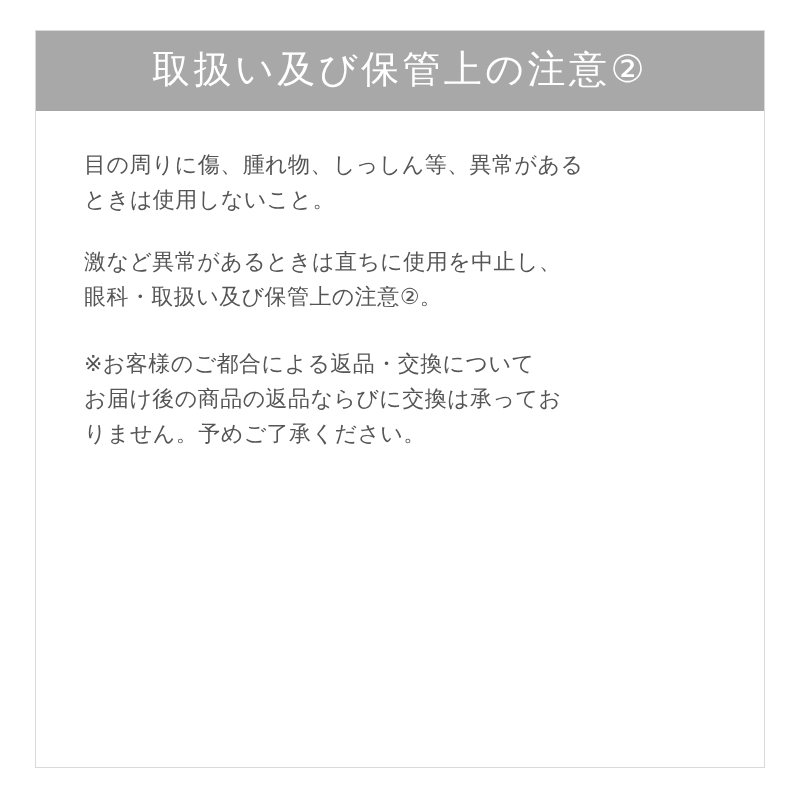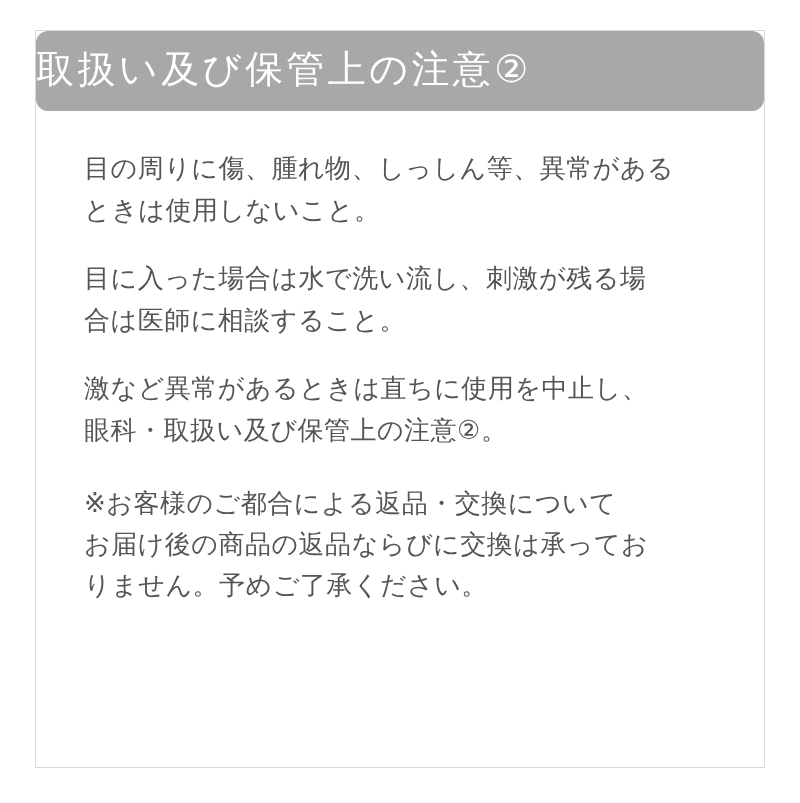--- a/index.html
+++ b/index.html
@@ -32,42 +32,42 @@
     background: #ffffff;
     display: flex;
     flex-direction: column;
   }
 
   .card-header {
     background: #a8a8a8;
     color: #ffffff;
     box-sizing: border-box;
     padding: 16px 0 18px 0;
+    text-align: center;
     flex: 0 0 auto;
-    border-radius: 12px;
   }
 
   .card-header .title {
     font-size: 38px;
     line-height: 1.2;
     letter-spacing: 0.09em;
     font-weight: 400;
     color: #ffffff;
     white-space: nowrap;
   }
 
   .card-body {
     flex: 1 1 auto;
     box-sizing: border-box;
     padding: 36px 48px 20px 48px;
   }
 
   .note {
     color: #555555;
-    font-size: 26px;
+    font-size: 22px;
     line-height: 1.62;
     letter-spacing: 0.02em;
     margin: 0 0 26px 0;
     font-weight: 400;
     white-space: pre-line;
   }
 
   .note:last-child {
     margin-bottom: 0;
   }
@@ -83,22 +83,20 @@
 <div class="page">
   <div class="card">
 
     <div class="card-header">
       <div class="title">取扱い及び保管上の注意②</div>
     </div>
 
     <div class="card-body">
       <p class="note">目の周りに傷、腫れ物、しっしん等、異常がある
 ときは使用しないこと。</p>
-      <p class="note">目に入った場合は水で洗い流し、刺激が残る場
-合は医師に相談すること。</p>
       <p class="note">激など異常があるときは直ちに使用を中止し、
 眼科・取扱い及び保管上の注意②。</p>
       <p class="note note-last">※お客様のご都合による返品・交換について
 お届け後の商品の返品ならびに交換は承ってお
 りません。予めご了承ください。</p>
     </div>
 
   </div>
 </div>
 

